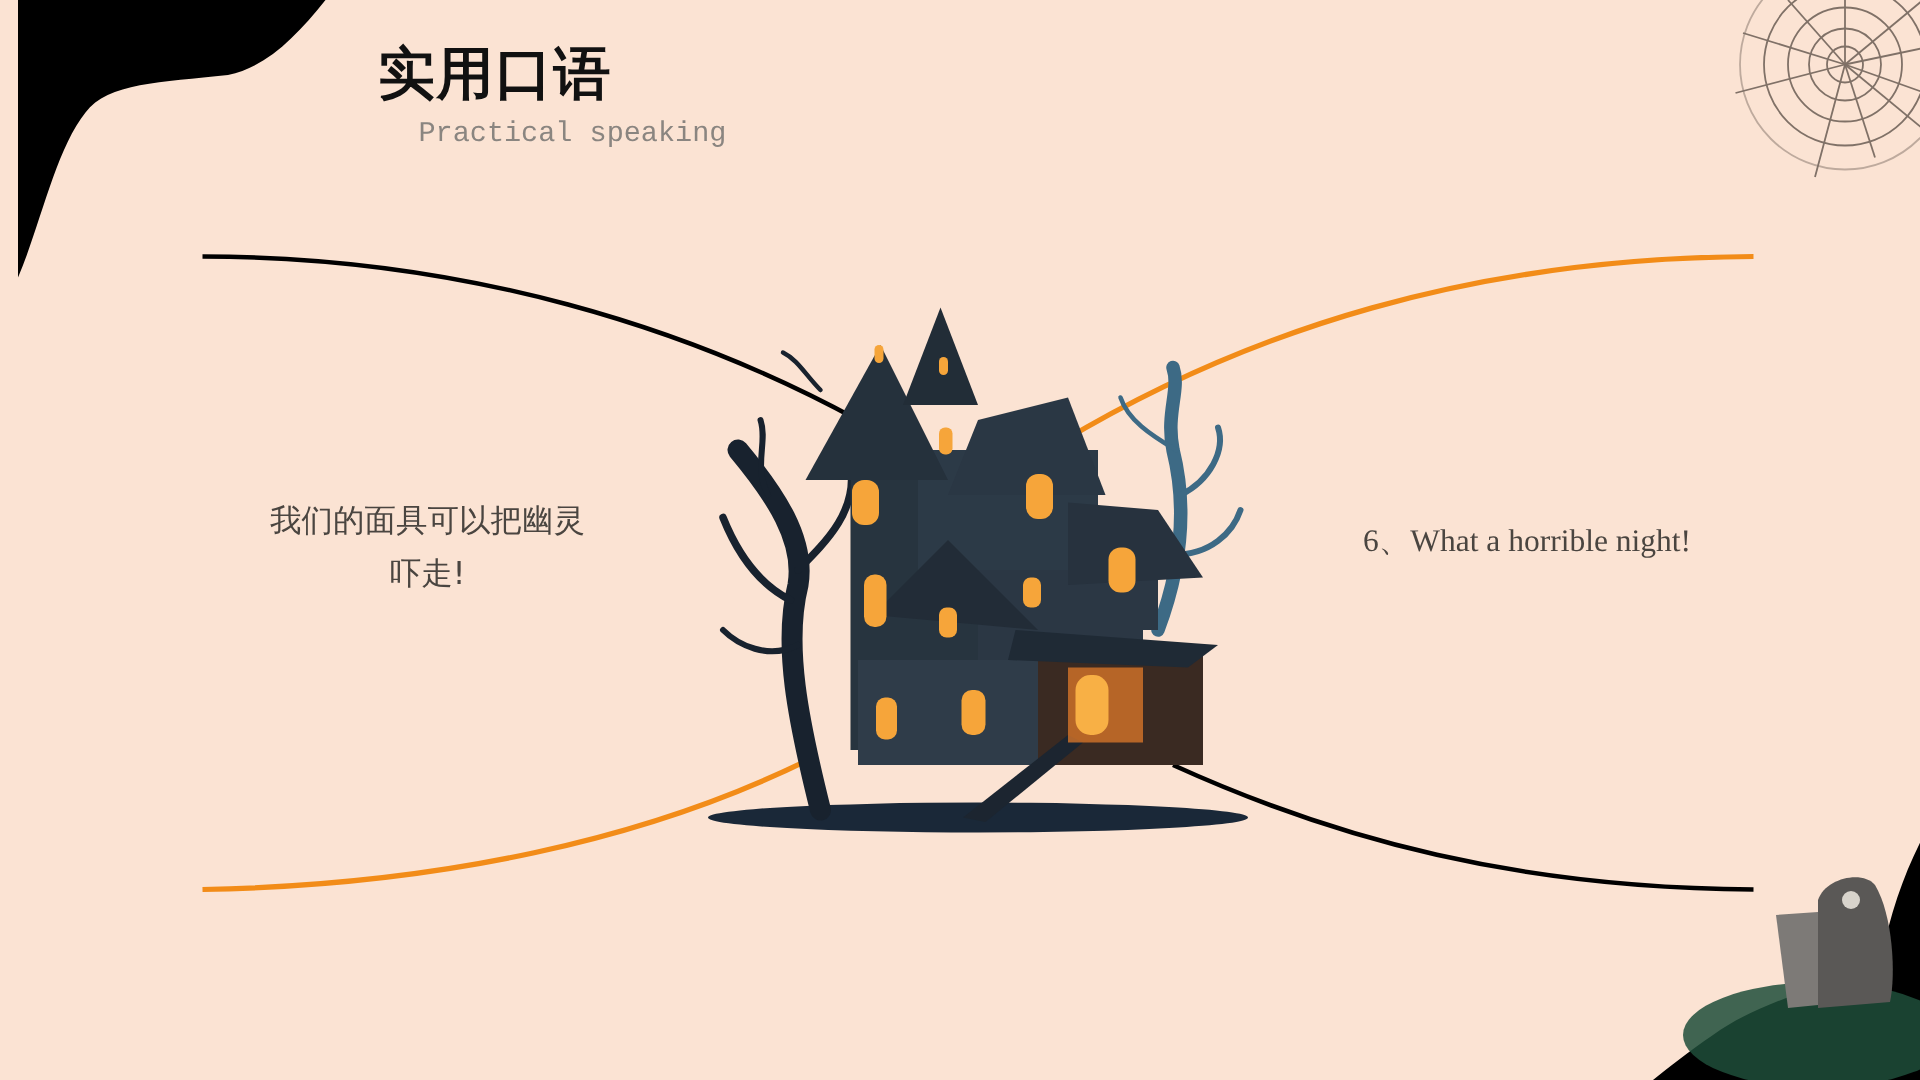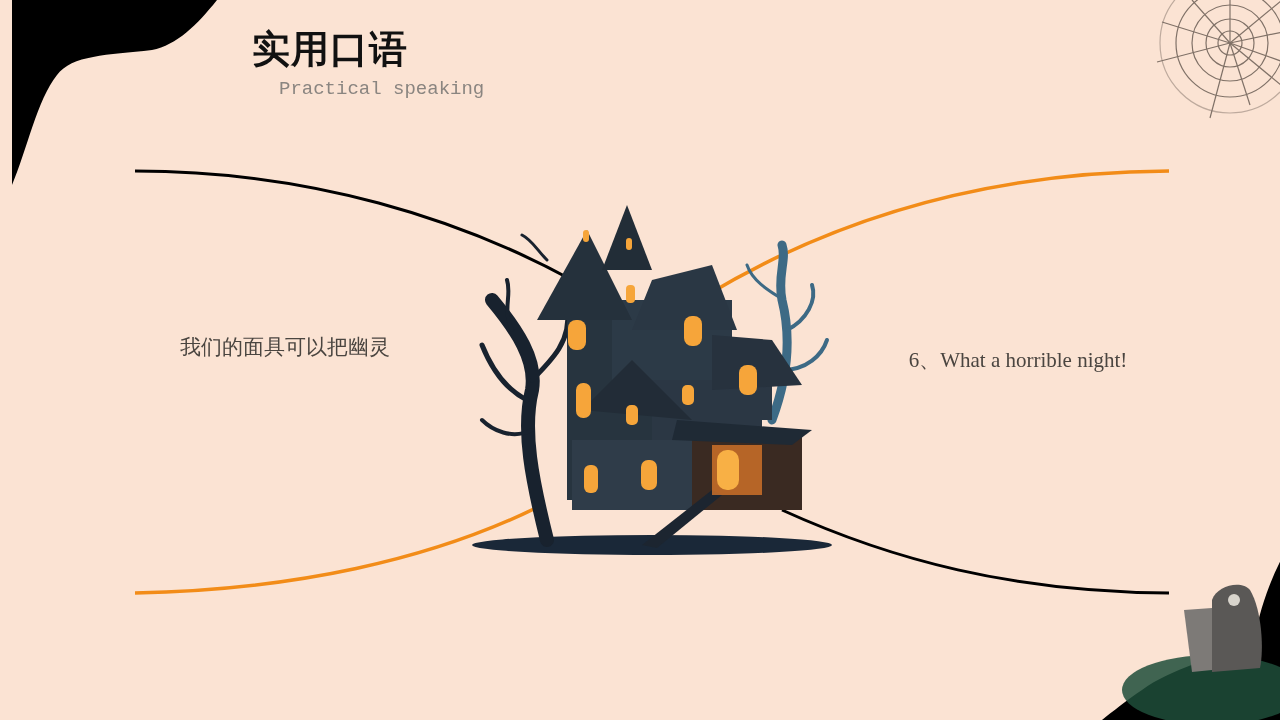--- a/index.html
+++ b/index.html
@@ -114,20 +114,21 @@
       <rect x="705" y="450" width="22" height="40" rx="10" fill="#f8b045"></rect>
     </g>
   </svg>
 
   <div class="title">实用口语</div>
   <div class="subtitle">Practical speaking</div>
 
   <div class="block left-block">
     <div class="gap"></div>
     <div class="cn">我们的面具可以把幽灵</div>
+    <div class="cn">吓走!</div>
   </div>
 
   <div class="block right-block">
     <div>6、What a horrible night!</div>
     <div class="gap2"></div>
   </div>
 
 </div>
 
 </body></html>

